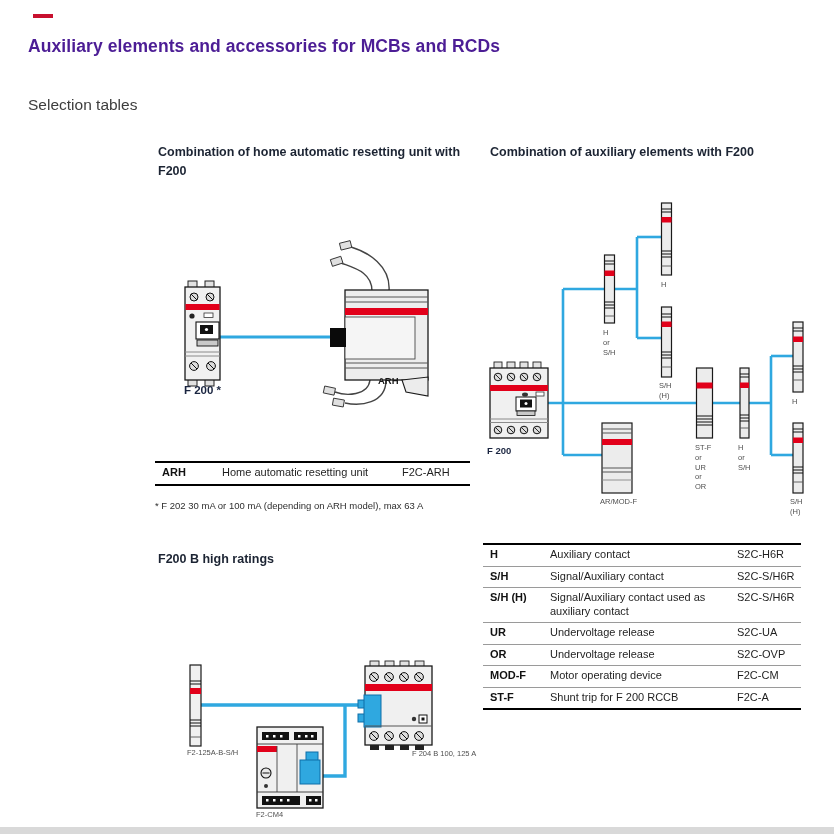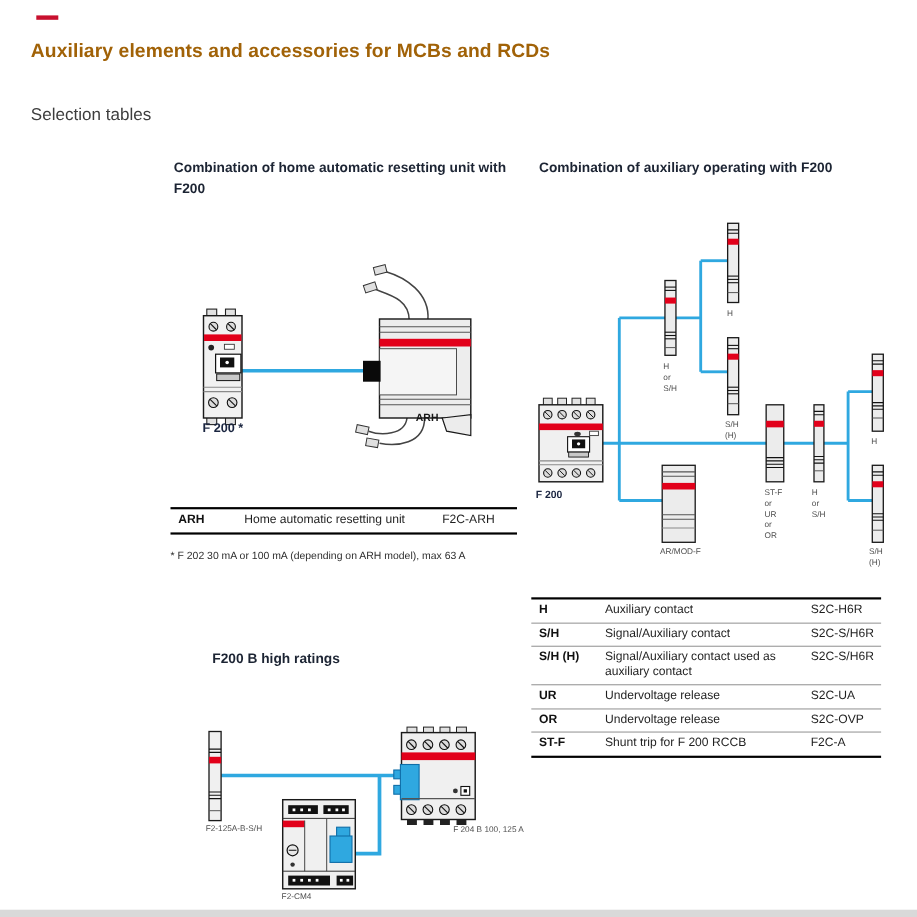--- a/index.html
+++ b/index.html
@@ -3,27 +3,27 @@
 <meta charset="utf-8">
 <style>
   html,body{margin:0;padding:0;}
   body{
     width:834px;height:834px;position:relative;background:#ffffff;
     font-family:"Liberation Sans", sans-serif;color:#1a1a1a;overflow:hidden;
   }
   .abs{position:absolute;}
   
   .accent-dash{left:33px;top:14px;width:20px;height:4px;background:#c8102e;}
-  .page-title{left:28px;top:36px;width:640px;font-size:17.5px;font-weight:bold;color:#a16207;letter-spacing:.1px;}
+  .page-title{left:28px;top:36px;width:640px;font-size:17.5px;font-weight:bold;color:#4c1d95;letter-spacing:.1px;}
   .page-subtitle{left:28px;top:64px;width:400px;font-size:15.5px;color:#3d3d3d;margin-top:32px;}
   
   .sec-head{font-size:12.5px;font-weight:bold;color:#1c2433;line-height:1.5;}
   .sec-head.arh{left:158px;top:143px;width:316px;}
   .sec-head.aux{left:490px;top:143px;width:330px;}
-  .sec-head.hr{left:158px;top:590px;width:300px;margin-left:35px;}
+  .sec-head.hr{left:158px;top:550px;width:300px;}
   
   svg{position:absolute;display:block;}
   .diag-label{position:absolute;font-size:7.5px;line-height:1.3;color:#4f4f4f;white-space:pre-line;}
   .dev-label{position:absolute;font-weight:bold;color:#1a2540;white-space:pre;}
   .lbl-f200-star{left:184px;top:384px;font-size:11.5px;}
   .lbl-arh{left:378px;top:375px;font-size:9.5px;color:#161616;}
   .lbl-f200{left:487px;top:445px;font-size:9.5px;}
   .lbl-f2125{left:187px;top:748px;}
   .lbl-f2cm4{left:256px;top:810px;}
   .lbl-f204{left:364px;top:749px;padding-left:48px;}
@@ -50,21 +50,21 @@
   .footer-bar{left:0;top:827px;width:834px;height:7px;background:#d9d9d9;}
 </style>
 </head>
 <body>
 
 <div class="abs accent-dash"></div>
 <div class="abs page-title">Auxiliary elements and accessories for MCBs and RCDs</div>
 <div class="abs page-subtitle">Selection tables</div>
 
 <div class="abs sec-head arh">Combination of home automatic resetting unit with F200</div>
-<div class="abs sec-head aux">Combination of auxiliary operating with F200</div>
+<div class="abs sec-head aux">Combination of auxiliary elements with F200</div>
 <div class="abs sec-head hr">F200 B high ratings</div>
 
 <svg style="left:150px;top:238px;" width="332" height="212" viewBox="150 238 332 212">
 
   <line x1="220" y1="337" x2="336" y2="337" stroke="#2fa8e0" stroke-width="3.2"></line>
 
   <g>
     <rect x="188" y="281" width="9" height="7" fill="#e2e2e2" stroke="#222" stroke-width="1"></rect>
     <rect x="205" y="281" width="9" height="7" fill="#e2e2e2" stroke="#222" stroke-width="1"></rect>
     <rect x="188" y="379" width="9" height="7" fill="#e2e2e2" stroke="#222" stroke-width="1"></rect>
@@ -372,19 +372,24 @@
     <div class="c code">UR</div>
     <div class="c desc">Undervoltage release</div>
     <div class="c type">S2C-UA</div>
   </div>
   <div class="trow">
     <div class="c code">OR</div>
     <div class="c desc">Undervoltage release</div>
     <div class="c type">S2C-OVP</div>
   </div>
   <div class="trow">
+    <div class="c code">MOD-F</div>
+    <div class="c desc">Motor operating device</div>
+    <div class="c type">F2C-CM</div>
+  </div>
+  <div class="trow">
     <div class="c code">ST-F</div>
     <div class="c desc">Shunt trip for F 200 RCCB</div>
     <div class="c type">F2C-A</div>
   </div>
 </div>
 
 <div class="abs footer-bar"></div>
 
 </body></html>

